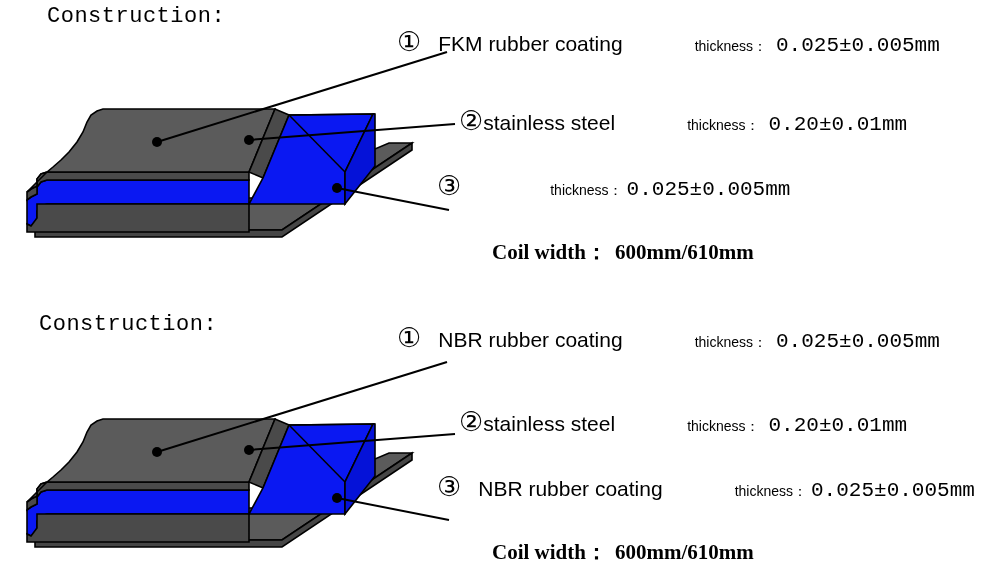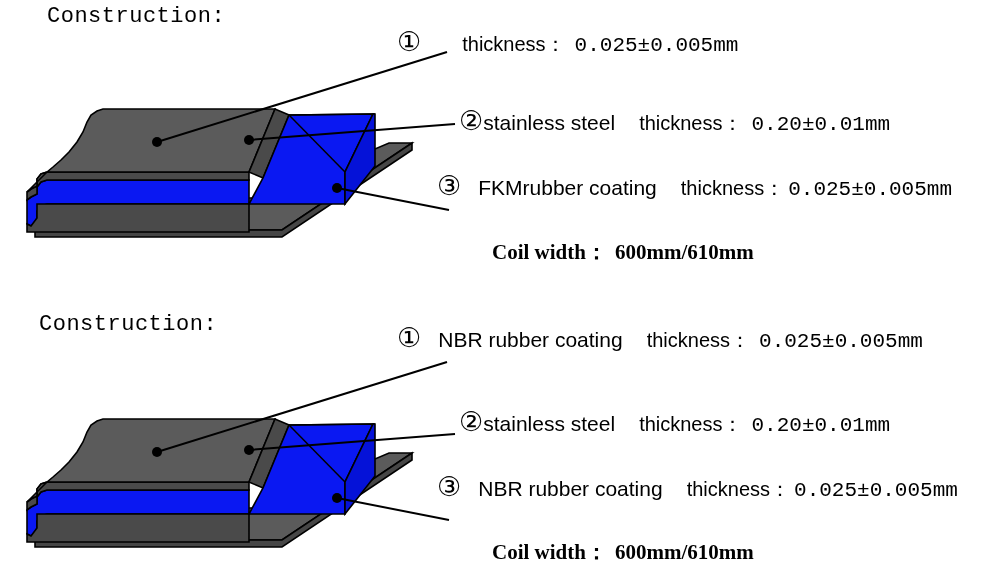--- a/index.html
+++ b/index.html
@@ -65,22 +65,23 @@
   .marker {
     font-size: 27px;
     line-height: 1;
     font-family: "DejaVu Sans", sans-serif;
   }
   .lbl-text {
     font-size: 21px;
     line-height: 1;
   }
   .thk-word {
-    font-size: 20px;
+    font-size: 14px;
     line-height: 1;
+    margin-left: 48px;
   }
   .thk-val {
     font-size: 21px;
     line-height: 1;
     font-family: Liberation Mono, monospace;
   }
   .gap-sm { width: 9px; display: inline-block; }
   .gap-md { width: 17px; display: inline-block; }
   .gap-lg { width: 24px; display: inline-block; }
   .gap-xs { width: 4px; display: inline-block; }
@@ -180,39 +181,39 @@
         <circle cx="320" cy="108" r="5" fill="#000"></circle>
       </g>
     </svg>
   </div>
 
   <div class="labels">
 
     <div class="label-row" id="lbl-1-top">
       <span class="marker">①</span>
       <span class="gap-md"></span>
+      <span class="lbl-text">FKM rubber coating</span>
       <span class="gap-lg"></span>
       <span class="thk-word">thickness：</span>
       <span class="gap-sm"></span>
       <span class="thk-val">0.025±0.005mm</span>
     </div>
 
     <div class="label-row" id="lbl-2-top">
       <span class="marker">②</span>
       <span class="lbl-text">stainless steel</span>
       <span class="gap-lg"></span>
       <span class="thk-word">thickness：</span>
       <span class="gap-sm"></span>
       <span class="thk-val">0.20±0.01mm</span>
     </div>
 
     <div class="label-row" id="lbl-3-top">
       <span class="marker">③</span>
       <span class="gap-md"></span>
-      <span class="lbl-text">FKMrubber coating</span>
       <span class="gap-lg"></span>
       <span class="thk-word">thickness：</span>
       <span class="gap-xs"></span>
       <span class="thk-val">0.025±0.005mm</span>
     </div>
 
     <div class="coil-row" id="coil-top">
       <span>Coil width：</span><span style="display:inline-block;width:8px"></span><span>600mm/610mm</span>
     </div>
 

